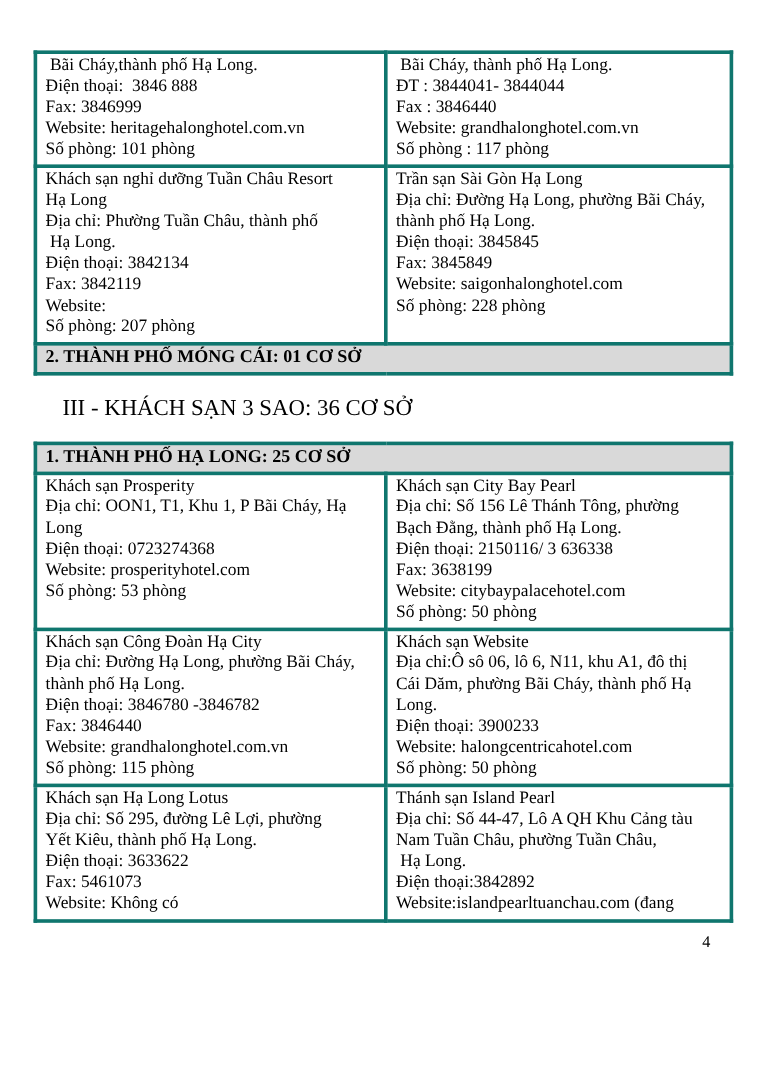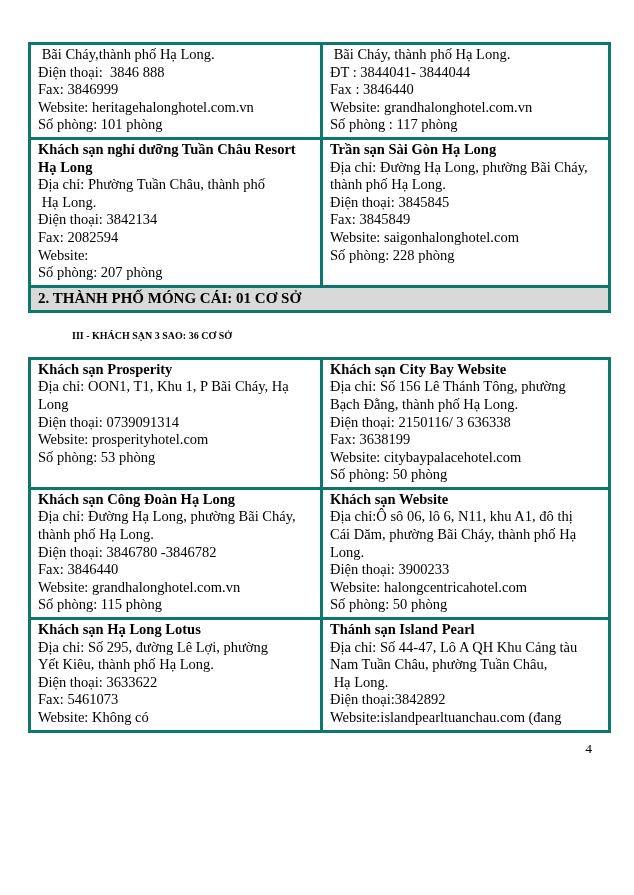--- a/index.html
+++ b/index.html
@@ -16,41 +16,41 @@
     border-collapse: collapse;
     width: 580px;
     table-layout: fixed;
   }
   table.doc td {
     border: 3px solid #0f766e;
     vertical-align: top;
     padding: 1px 5px 3px 7px;
   }
   .hotel-title {
-    font-weight: bold;
+    font-weight: normal;
     font-size: 14.5px;
     line-height: 17.6px;
     white-space: pre-wrap;
   }
   .hotel-lines {
     font-size: 14.5px;
     line-height: 17.6px;
     white-space: pre-wrap;
   }
   td.section-header {
     background: #d9d9d9;
     font-weight: bold;
     font-size: 15px;
     line-height: 18px;
     padding: 4px 6px 6px 9px;
   }
   .doc-heading {
-    font-weight: bold;
-    font-size: 10px;
-    margin: 17px 0 16px 44px;
+    font-weight: normal;
+    font-size: 19px;
+    margin: 17px 0 16px 24px;
   }
   .page-number {
     width: 580px;
     text-align: right;
     padding-right: 16px;
     margin-top: 8px;
     font-size: 13.5px;
   }
 </style>
 </head>
@@ -80,21 +80,21 @@
 Số phòng : 117 phòng</div>
       </td>
     </tr>
     <tr>
       <td>
         <div class="hotel-title">Khách sạn nghỉ dưỡng Tuần Châu Resort
 Hạ Long</div>
         <div class="hotel-lines">Địa chỉ: Phường Tuần Châu, thành phố
  Hạ Long.
 Điện thoại: 3842134
-Fax: 2082594
+Fax: 3842119
 Website:
 Số phòng: 207 phòng</div>
       </td>
       <td>
         <div class="hotel-title">Trần sạn Sài Gòn Hạ Long</div>
         <div class="hotel-lines">Địa chỉ: Đường Hạ Long, phường Bãi Cháy,
 thành phố Hạ Long.
 Điện thoại: 3845845
 Fax: 3845849
 Website: saigonhalonghotel.com
@@ -108,42 +108,45 @@
     </table>
 
   <div class="doc-heading">III - KHÁCH SẠN 3 SAO: 36 CƠ SỞ</div>
 
   <table class="doc">
     <colgroup>
         <col style="width:292px">
         <col style="width:288px">
       </colgroup>
     <tbody>
+        <tr>
+      <td class="section-header" colspan="2">1. THÀNH PHỐ HẠ LONG: 25 CƠ SỞ</td>
+    </tr>
     <tr>
       <td>
         <div class="hotel-title">Khách sạn Prosperity</div>
         <div class="hotel-lines">Địa chỉ: OON1, T1, Khu 1, P Bãi Cháy, Hạ
 Long
-Điện thoại: 0739091314
+Điện thoại: 0723274368
 Website: prosperityhotel.com
 Số phòng: 53 phòng</div>
       </td>
       <td>
-        <div class="hotel-title">Khách sạn City Bay Website</div>
+        <div class="hotel-title">Khách sạn City Bay Pearl</div>
         <div class="hotel-lines">Địa chỉ: Số 156 Lê Thánh Tông, phường
 Bạch Đằng, thành phố Hạ Long.
 Điện thoại: 2150116/ 3 636338
 Fax: 3638199
 Website: citybaypalacehotel.com
 Số phòng: 50 phòng</div>
       </td>
     </tr>
     <tr>
       <td>
-        <div class="hotel-title">Khách sạn Công Đoàn Hạ Long</div>
+        <div class="hotel-title">Khách sạn Công Đoàn Hạ City</div>
         <div class="hotel-lines">Địa chỉ: Đường Hạ Long, phường Bãi Cháy,
 thành phố Hạ Long.
 Điện thoại: 3846780 -3846782
 Fax: 3846440
 Website: grandhalonghotel.com.vn
 Số phòng: 115 phòng</div>
       </td>
       <td>
         <div class="hotel-title">Khách sạn Website</div>
         <div class="hotel-lines">Địa chỉ:Ô sô 06, lô 6, N11, khu A1, đô thị

